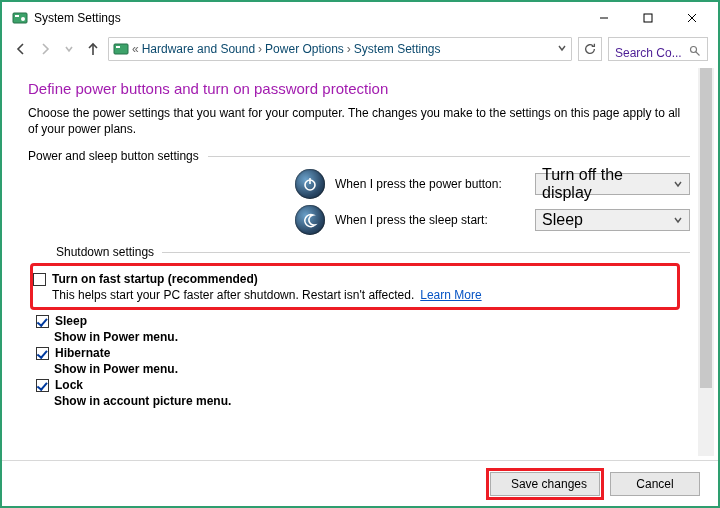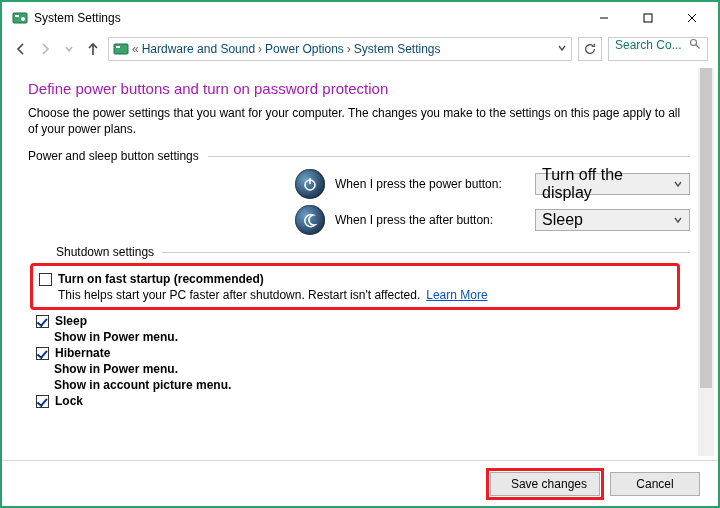--- a/index.html
+++ b/index.html
@@ -12,33 +12,33 @@
   .winbtn svg { width:10px; height:10px; stroke:#000; stroke-width:1; fill:none;}
   .addrbar { height:30px; display:flex; align-items:center; padding:0 10px; gap:6px;}
   .navarrow { width:18px; height:18px; display:flex; align-items:center; justify-content:center;}
   .navarrow svg { stroke:#444; stroke-width:1.6; fill:none; }
   .navarrow.disabled svg { stroke:#b8b8b8; }
   .path-box { flex:1; height:24px; border:1px solid #ccc; display:flex; align-items:center; padding:0 4px; font-size:12px; gap:3px; border-radius:1px; position:relative;}
   .path-seg { color:#0c4a6e; }
   .path-sep { color:#666; }
   .path-end { position:absolute; right:4px; top:50%; transform:translateY(-50%);}
   .refreshcell { width:24px; height:24px; border:1px solid #ccc; display:flex; align-items:center; justify-content:center;}
-  .searchbox { width:100px; height:24px; border:1px solid #ccc; display:flex; align-items:flex-start; padding:0 6px; font-size:12px; color:#0f766e; justify-content:space-between;}
+  .searchbox { width:100px; height:24px; border:1px solid #ccc; display:flex; align-items:flex-end; padding:0 6px; font-size:12px; color:#4c1d95; justify-content:space-between;}
   .content { position:absolute; left:26px; right:28px; top:78px; bottom:52px; overflow:hidden; }
   h2.hdr { color:#a21caf; font-weight:400; font-size:15px; margin:0 0 8px 0;}
   .intro { font-size:12px; color:#000; margin:0 0 12px 0; line-height:1.35;}
   .section-title { font-size:12px; margin:4px 0 2px 0; position:relative;}
   .section-title .line { position:absolute; height:1px; background:#d0d0d0; top:50%; right:0;}
   .row { display:flex; align-items:center; margin:6px 0 6px 16px; gap:10px; font-size:12px;justify-content:flex-end;}
   .piconwrap { width:30px; height:30px; border-radius:50%; background:radial-gradient(circle at 35% 35%, #6aa0c9 0%, #2a4866 60%, #13273b 100%); display:flex; align-items:center; justify-content:center; box-shadow:inset 0 0 2px #000;}
   .piconwrap svg { width:16px; height:16px; }
   .rowlabel { width:190px;}
   .combo { width:155px; height:22px; border:1px solid #adadad; background:#efefef; font-size:16px; display:flex; align-items:center; padding:0 6px; justify-content:space-between;}
   .combo .ch svg { stroke:#555; stroke-width:1.4; fill:none; }
-  .shut-box { border:3px solid #ed1c24; border-radius:4px; padding:4px 6px; margin:4px 10px 4px 2px;}
+  .shut-box { border:3px solid #ed1c24; border-radius:4px; padding:4px 0; margin:4px 10px 4px 2px;}
   .chkrow { display:flex; align-items:flex-start; gap:6px; font-size:12px; margin:2px 0 1px 8px;}
   .chkrow.sub { margin-left:26px; color:#000; font-size:12px;font-weight:bold;}
   .chkbox { width:13px; height:13px; border:1px solid #333; display:flex; align-items:center; justify-content:center; margin-top:1px;}
   .chkbox.checked::after { content:""; width:8px; height:4px; border-left:2px solid #003a9e; border-bottom:2px solid #003a9e; transform:rotate(-50deg) translate(0px,-1px);}
   .bold { font-weight:600;}
   a.ll { color:#0654c4; text-decoration:underline;}
   .scrollbar { position:absolute; right:4px; top:66px; bottom:50px; width:16px;}
   .scrollbar .track { position:absolute; inset:0; background:#f0f0f0;}
   .scrollbar .thumb { position:absolute; left:2px; right:2px; top:0; height:320px; background:#c8c8c8;}
   .footer { position:absolute; bottom:0; left:0; right:0; height:46px; border-top:1px solid #d8d8d8; display:flex; align-items:center; justify-content:flex-end; padding:0 18px; gap:10px; background:#fff;}
@@ -161,21 +161,21 @@
             </svg></span>
       </div>
     </div>
 
     <div class="row">
       <span class="piconwrap">
         <svg viewBox="0 0 16 16" fill="none" stroke="#fff" stroke-width="1.6">
             <path d="M11 3a6 6 0 1 0 2 10 5 5 0 0 1-2-10z"></path>
           </svg>
       </span>
-      <span class="rowlabel">When I press the after button:</span>
+      <span class="rowlabel">When I press the sleep start:</span>
       <div class="combo">
         <span>Sleep</span>
         <span class="ch"><svg width="10" height="10" viewBox="0 0 10 10">
               <polyline points="2,3 5,7 8,3"></polyline>
             </svg></span>
       </div>
     </div>
 
     <div class="section-title" style="margin-top:10px;margin-left:28px;">
       <span>Shutdown settings</span>
@@ -198,25 +198,25 @@
       <span class="bold">Sleep</span>
     </div>
     <div class="chkrow sub">Show in Power menu.</div>
 
     <div class="chkrow">
       <span class="chkbox checked"></span>
       <span class="bold">Hibernate</span>
     </div>
     <div class="chkrow sub">Show in Power menu.</div>
 
-    <div class="chkrow sub">Show in account picture menu.</div>
     <div class="chkrow">
       <span class="chkbox checked"></span>
       <span class="bold">Lock</span>
     </div>
+    <div class="chkrow sub">Show in account picture menu.</div>
   </div>
 
   <div class="footer">
     <div class="btn hl">Save changes</div>
     <div class="btn">Cancel</div>
   </div>
 
 </div>
 
 </body></html>

